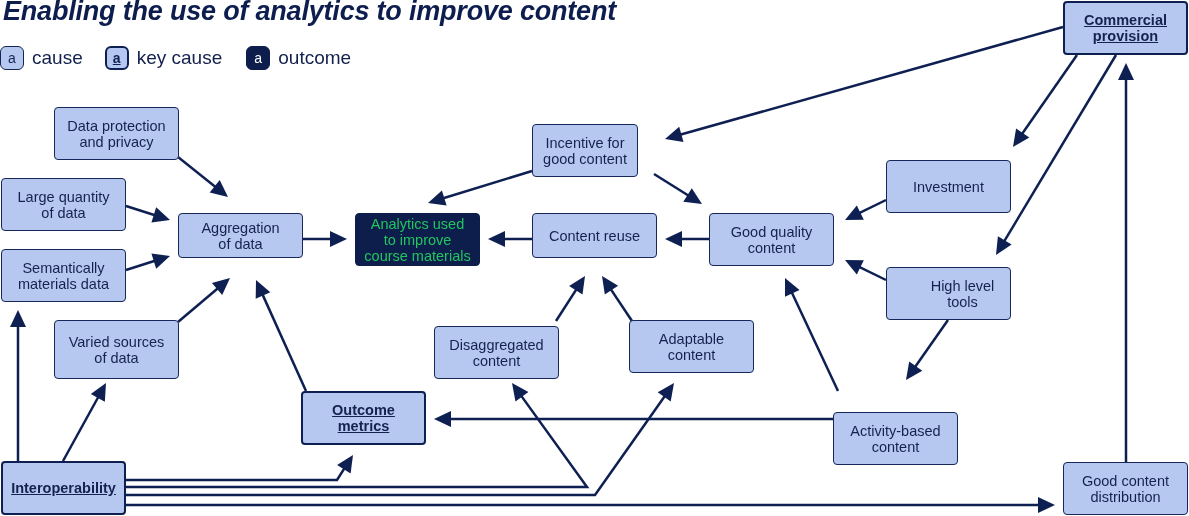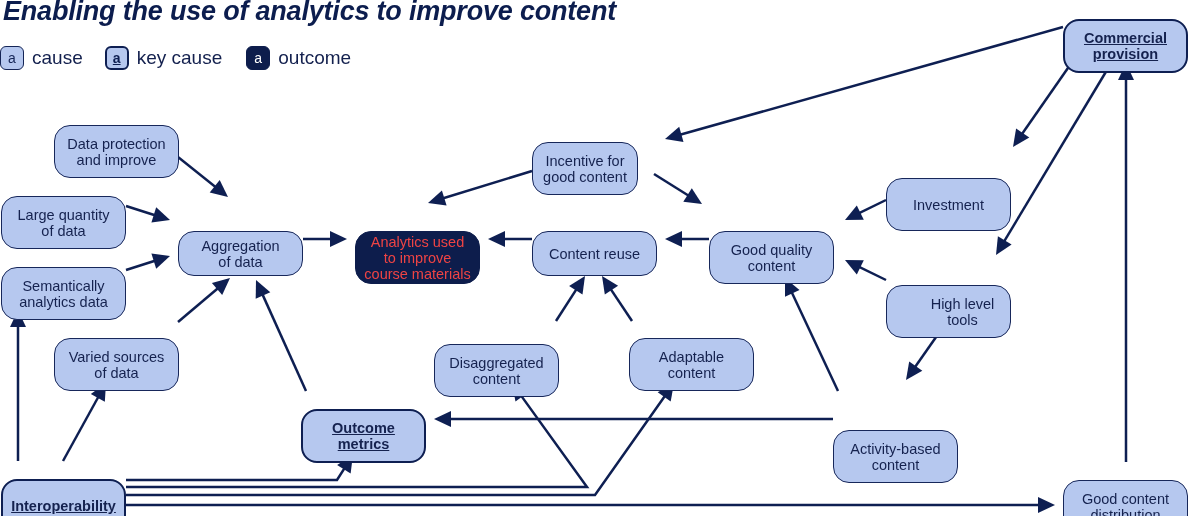--- a/index.html
+++ b/index.html
@@ -5,23 +5,23 @@
   html, body { margin: 0; padding: 0; background: #ffffff; }
   body { width: 1189px; height: 516px; position: relative; overflow: hidden; font-family: "Liberation Sans", sans-serif; color: #0a1a4a; }
   .title { position: absolute; left: 3px; top: -4px; font-size: 27px; font-weight: bold; font-style: italic; color: #0c1d4e; white-space: nowrap; letter-spacing: -0.2px; }
   .legend { position: absolute; left: 0; top: 45px; height: 26px; display: flex; align-items: center; font-size: 19px; color: #13204e; }
   .lg-item { display: flex; align-items: center; margin-right: 22px; }
   .lg-sw { width: 24px; height: 24px; border-radius: 6px; box-sizing: border-box; display: flex; align-items: center; justify-content: center; font-size: 14px; margin-right: 8px; }
   .lg-cause { background: #b6c8ef; border: 1.5px solid #152556; color: #152556; }
   .lg-key { background: #b6c8ef; border: 2.5px solid #0e1f52; color: #0e1f52; font-weight: bold; text-decoration: underline; }
   .lg-out { background: #0d1d4c; border: 1.5px solid #0d1d4c; color: #ffffff; margin-left: 2px; }
   svg#diagram { position: absolute; left: 0; top: 0; }
-  .node { position: absolute; box-sizing: border-box; background: #b6c8ef; border: 1.5px solid #17275a; border-radius: 16px; display: flex; align-items: center; justify-content: center; text-align: center; font-size: 14.5px; line-height: 16px; color: #15224f; white-space: pre-line; margin-top: 18px; }
+  .node { position: absolute; box-sizing: border-box; background: #b6c8ef; border: 1.5px solid #17275a; border-radius: 4px; display: flex; align-items: center; justify-content: center; text-align: center; font-size: 14.5px; line-height: 16px; color: #15224f; white-space: pre-line; }
   .node.key { border: 2.5px solid #0e1f52; font-weight: bold; text-decoration: underline; }
-  .node.outcome { background: #0d1d4c; border-color: #0d1d4c; color: #ef4444; }
+  .node.outcome { background: #0d1d4c; border-color: #0d1d4c; color: #22c55e; }
 </style>
 </head>
 <body>
 
 <div class="title">Enabling the use of analytics to improve content</div>
 
 <div class="legend">
   <div class="lg-item">
     <span class="lg-sw lg-cause">a</span>
     <span>cause</span>
@@ -95,26 +95,26 @@
       <polygon points="18.0,310.0 26.0,327.0 10.0,327.0"></polygon>
       <polygon points="106.0,383.0 104.8,401.7 90.8,394.0"></polygon>
       <polygon points="353.0,455.0 350.6,473.6 337.1,465.0"></polygon>
       <polygon points="512.0,383.0 528.4,392.1 515.5,401.5"></polygon>
       <polygon points="674.0,383.0 670.7,401.5 657.7,392.3"></polygon>
       <polygon points="1055.0,505.0 1038.0,513.0 1038.0,497.0"></polygon>
     </g>
 </svg>
 
 <div class="node" id="n-data_protection" style="left:54px;top:107px;width:125px;height:53px;">Data protection
-and improve</div>
+and privacy</div>
 <div class="node" id="n-large_quantity" style="left:1px;top:178px;width:125px;height:53px;">Large quantity
 of data</div>
 <div class="node" id="n-semantically" style="left:1px;top:249px;width:125px;height:53px;">Semantically
-analytics data</div>
-<div class="node" id="n-varied_sources" style="left:54px;top:320px;width:125px;height:53px;text-align:center;">Varied sources
+materials data</div>
+<div class="node" id="n-varied_sources" style="left:54px;top:320px;width:125px;height:59px;text-align:center;">Varied sources
 of data</div>
 <div class="node key" id="n-interoperability" style="left:1px;top:461px;width:125px;height:54px;">Interoperability</div>
 <div class="node" id="n-aggregation" style="left:178px;top:213px;width:125px;height:45px;">Aggregation
 of data</div>
 <div class="node key" id="n-outcome_metrics" style="left:301px;top:391px;width:125px;height:54px;">Outcome
 metrics</div>
 <div class="node outcome" id="n-analytics" style="left:355px;top:213px;width:125px;height:53px;">Analytics used
 to improve
 course materials</div>
 <div class="node" id="n-incentive" style="left:532px;top:124px;width:106px;height:53px;">Incentive for

